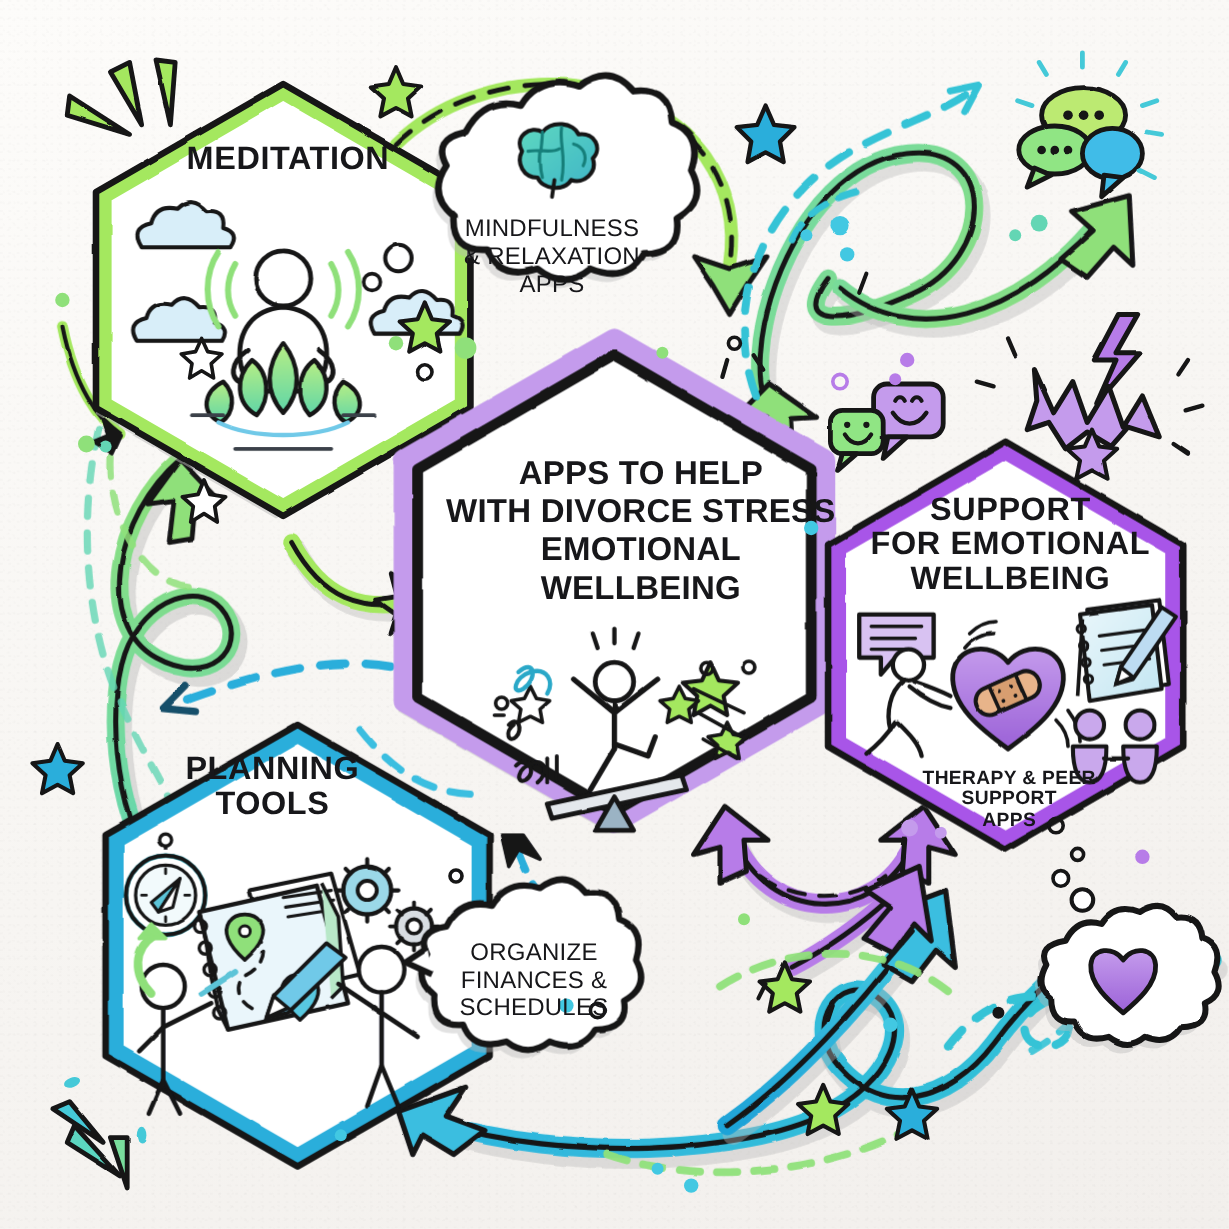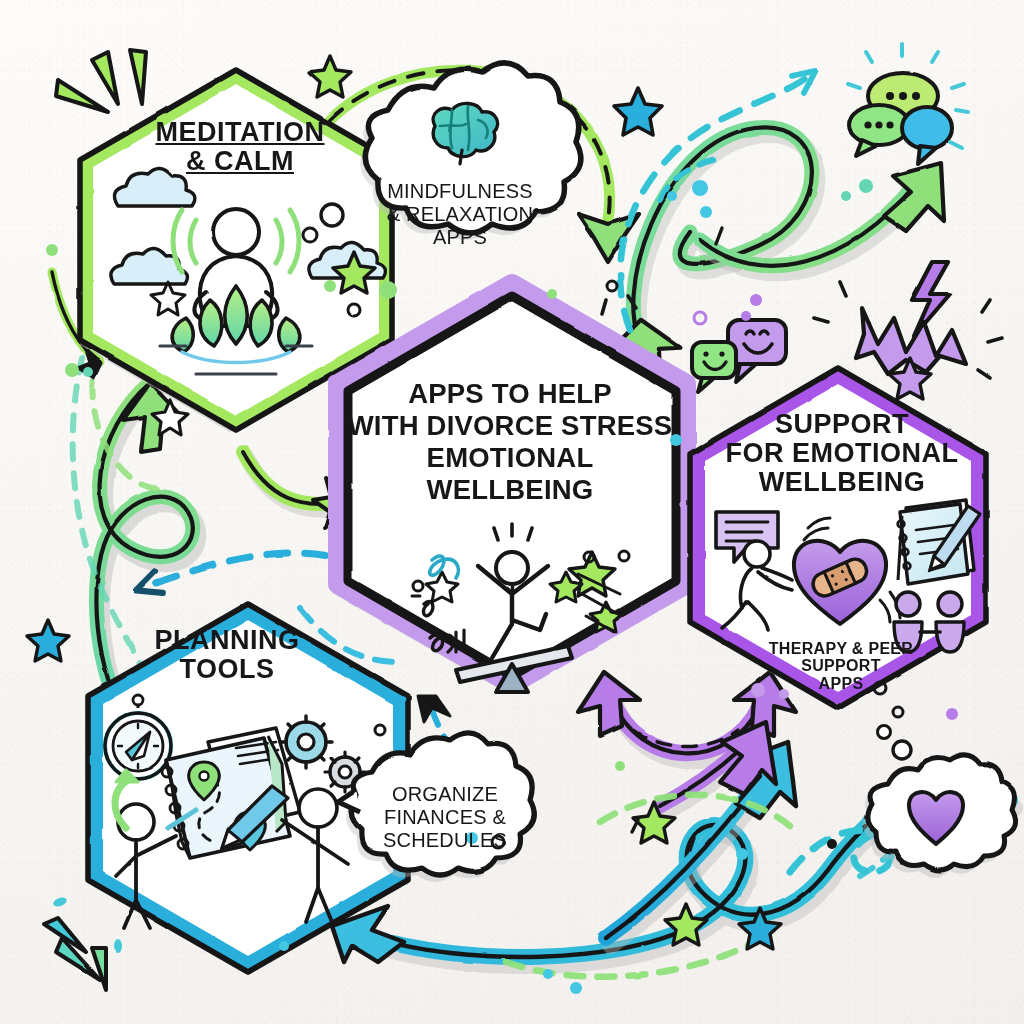--- a/index.html
+++ b/index.html
@@ -27,25 +27,25 @@
     font-weight:700;
     letter-spacing:0.4px;
     text-align:center;
     line-height:1.08;
     text-transform:uppercase;
     pointer-events:none;
     -webkit-font-smoothing:antialiased;
   }
   .hex-title{font-size:27px;font-weight:700;letter-spacing:0.5px;}
   .hex-sub{font-size:16px;font-weight:700;letter-spacing:0.3px;}
-  .center-title{font-size:27.5px;font-weight:700;letter-spacing:0.2px;line-height:1.16;}
+  .center-title{font-size:27.5px;font-weight:700;letter-spacing:0.2px;line-height:1.16;margin-left:24px;}
   .bubble-txt{font-size:20px;font-weight:400;letter-spacing:0.2px;line-height:1.14;}
 
   
-  #t-med      {left:110px;top:118px;width:260px;text-decoration:underline;}
+  #t-med      {left:110px;top:118px;width:260px;}
   #t-center   {left:340px;top:378px;width:340px;}
   #t-support  {left:700px;top:410px;width:284px;}
   #t-support-sub{left:716px;top:640px;width:250px;}
   #t-divorce  {left:112px;top:626px;width:230px;}
   #t-bubble1  {left:380px;top:180px;width:160px;}
   #t-bubble2  {left:370px;top:783px;width:150px;}
 </style>
 </head>
 <body>
 
@@ -621,21 +621,20 @@
       <path d="M606 300 L 602 314 M628 296 L 636 308" stroke="#141416" stroke-width="3.6" stroke-linecap="round"></path>
       <path d="M722 228 L 716 244" stroke="#141416" stroke-width="3.4" stroke-linecap="round"></path>
       <path d="M638 820 L 632 832" stroke="#141416" stroke-width="3.4" stroke-linecap="round"></path>
       <path d="M694 838 L 690 850" stroke="#141416" stroke-width="3.4" stroke-linecap="round"></path>
     </g>
   </g>
 </svg>
 
 <div class="txt hex-title" id="t-med">
   <div>MEDITATION</div>
-  <div>&amp; CALM</div>
 </div>
 
 <div class="txt center-title" id="t-center">
   <div>APPS TO HELP</div>
   <div>WITH DIVORCE STRESS</div>
   <div>EMOTIONAL WELLBEING</div>
 </div>
 
 <div class="txt hex-title" id="t-support">
   <div>SUPPORT</div>

